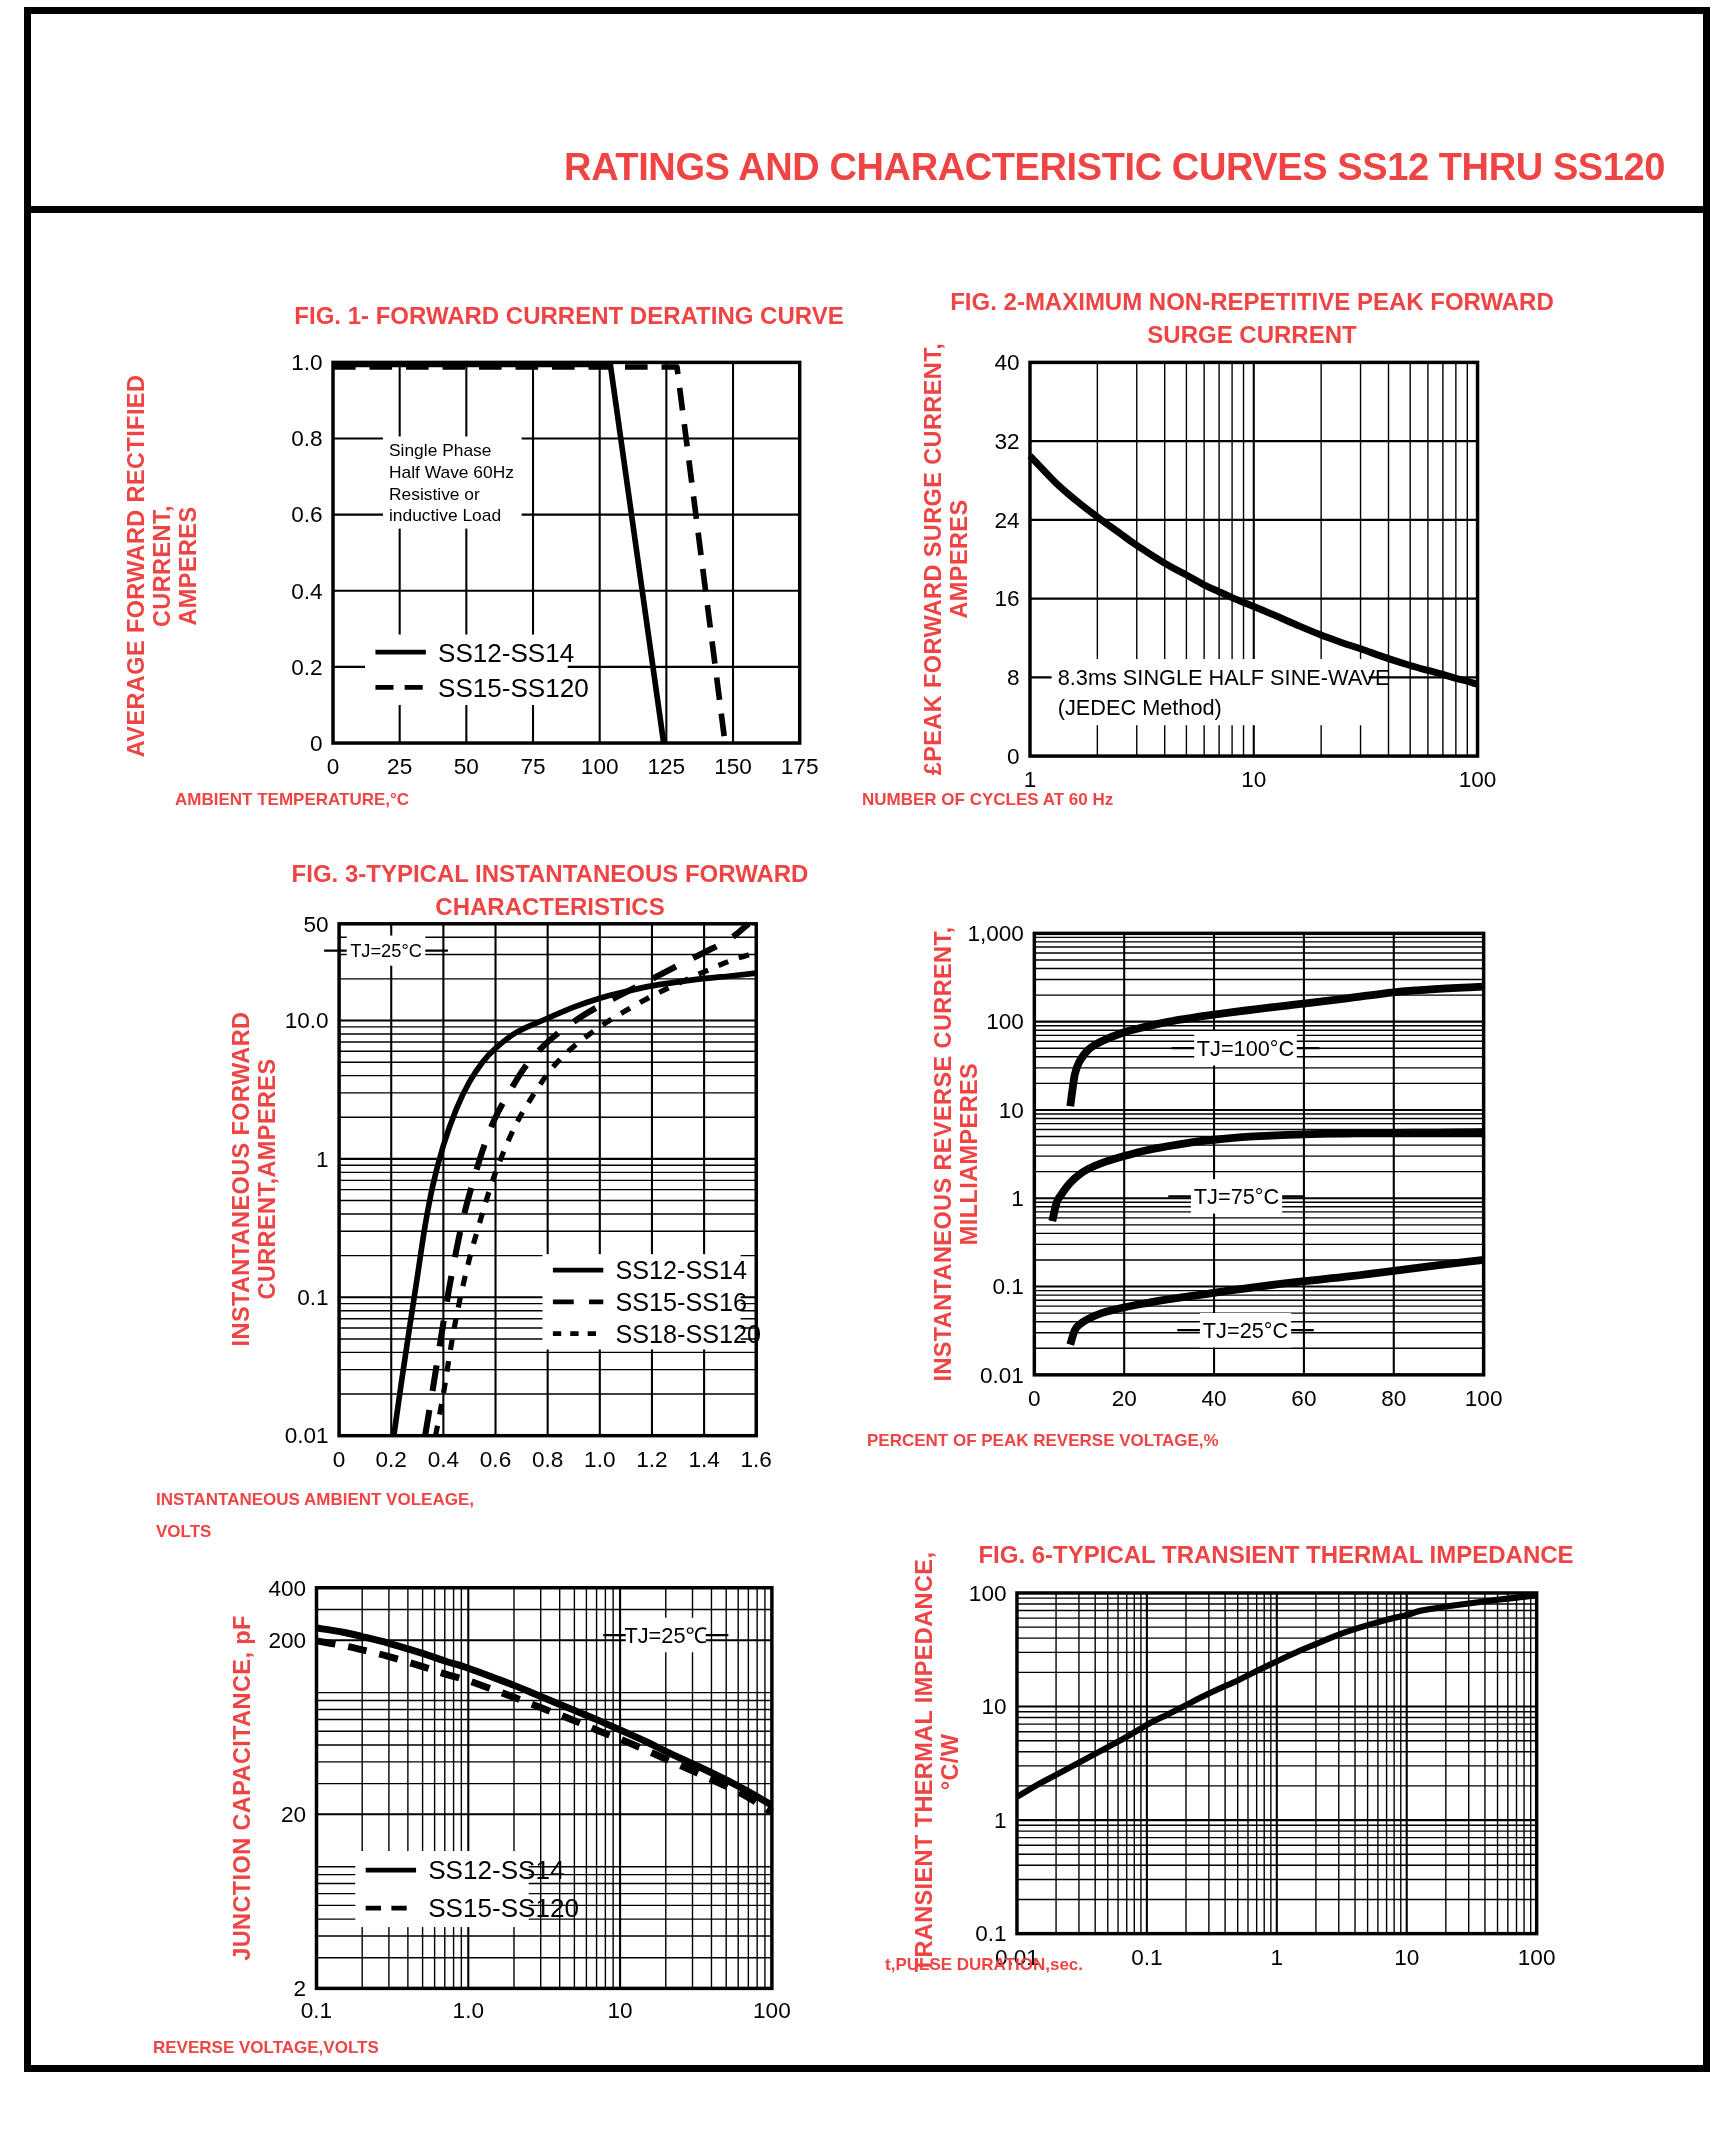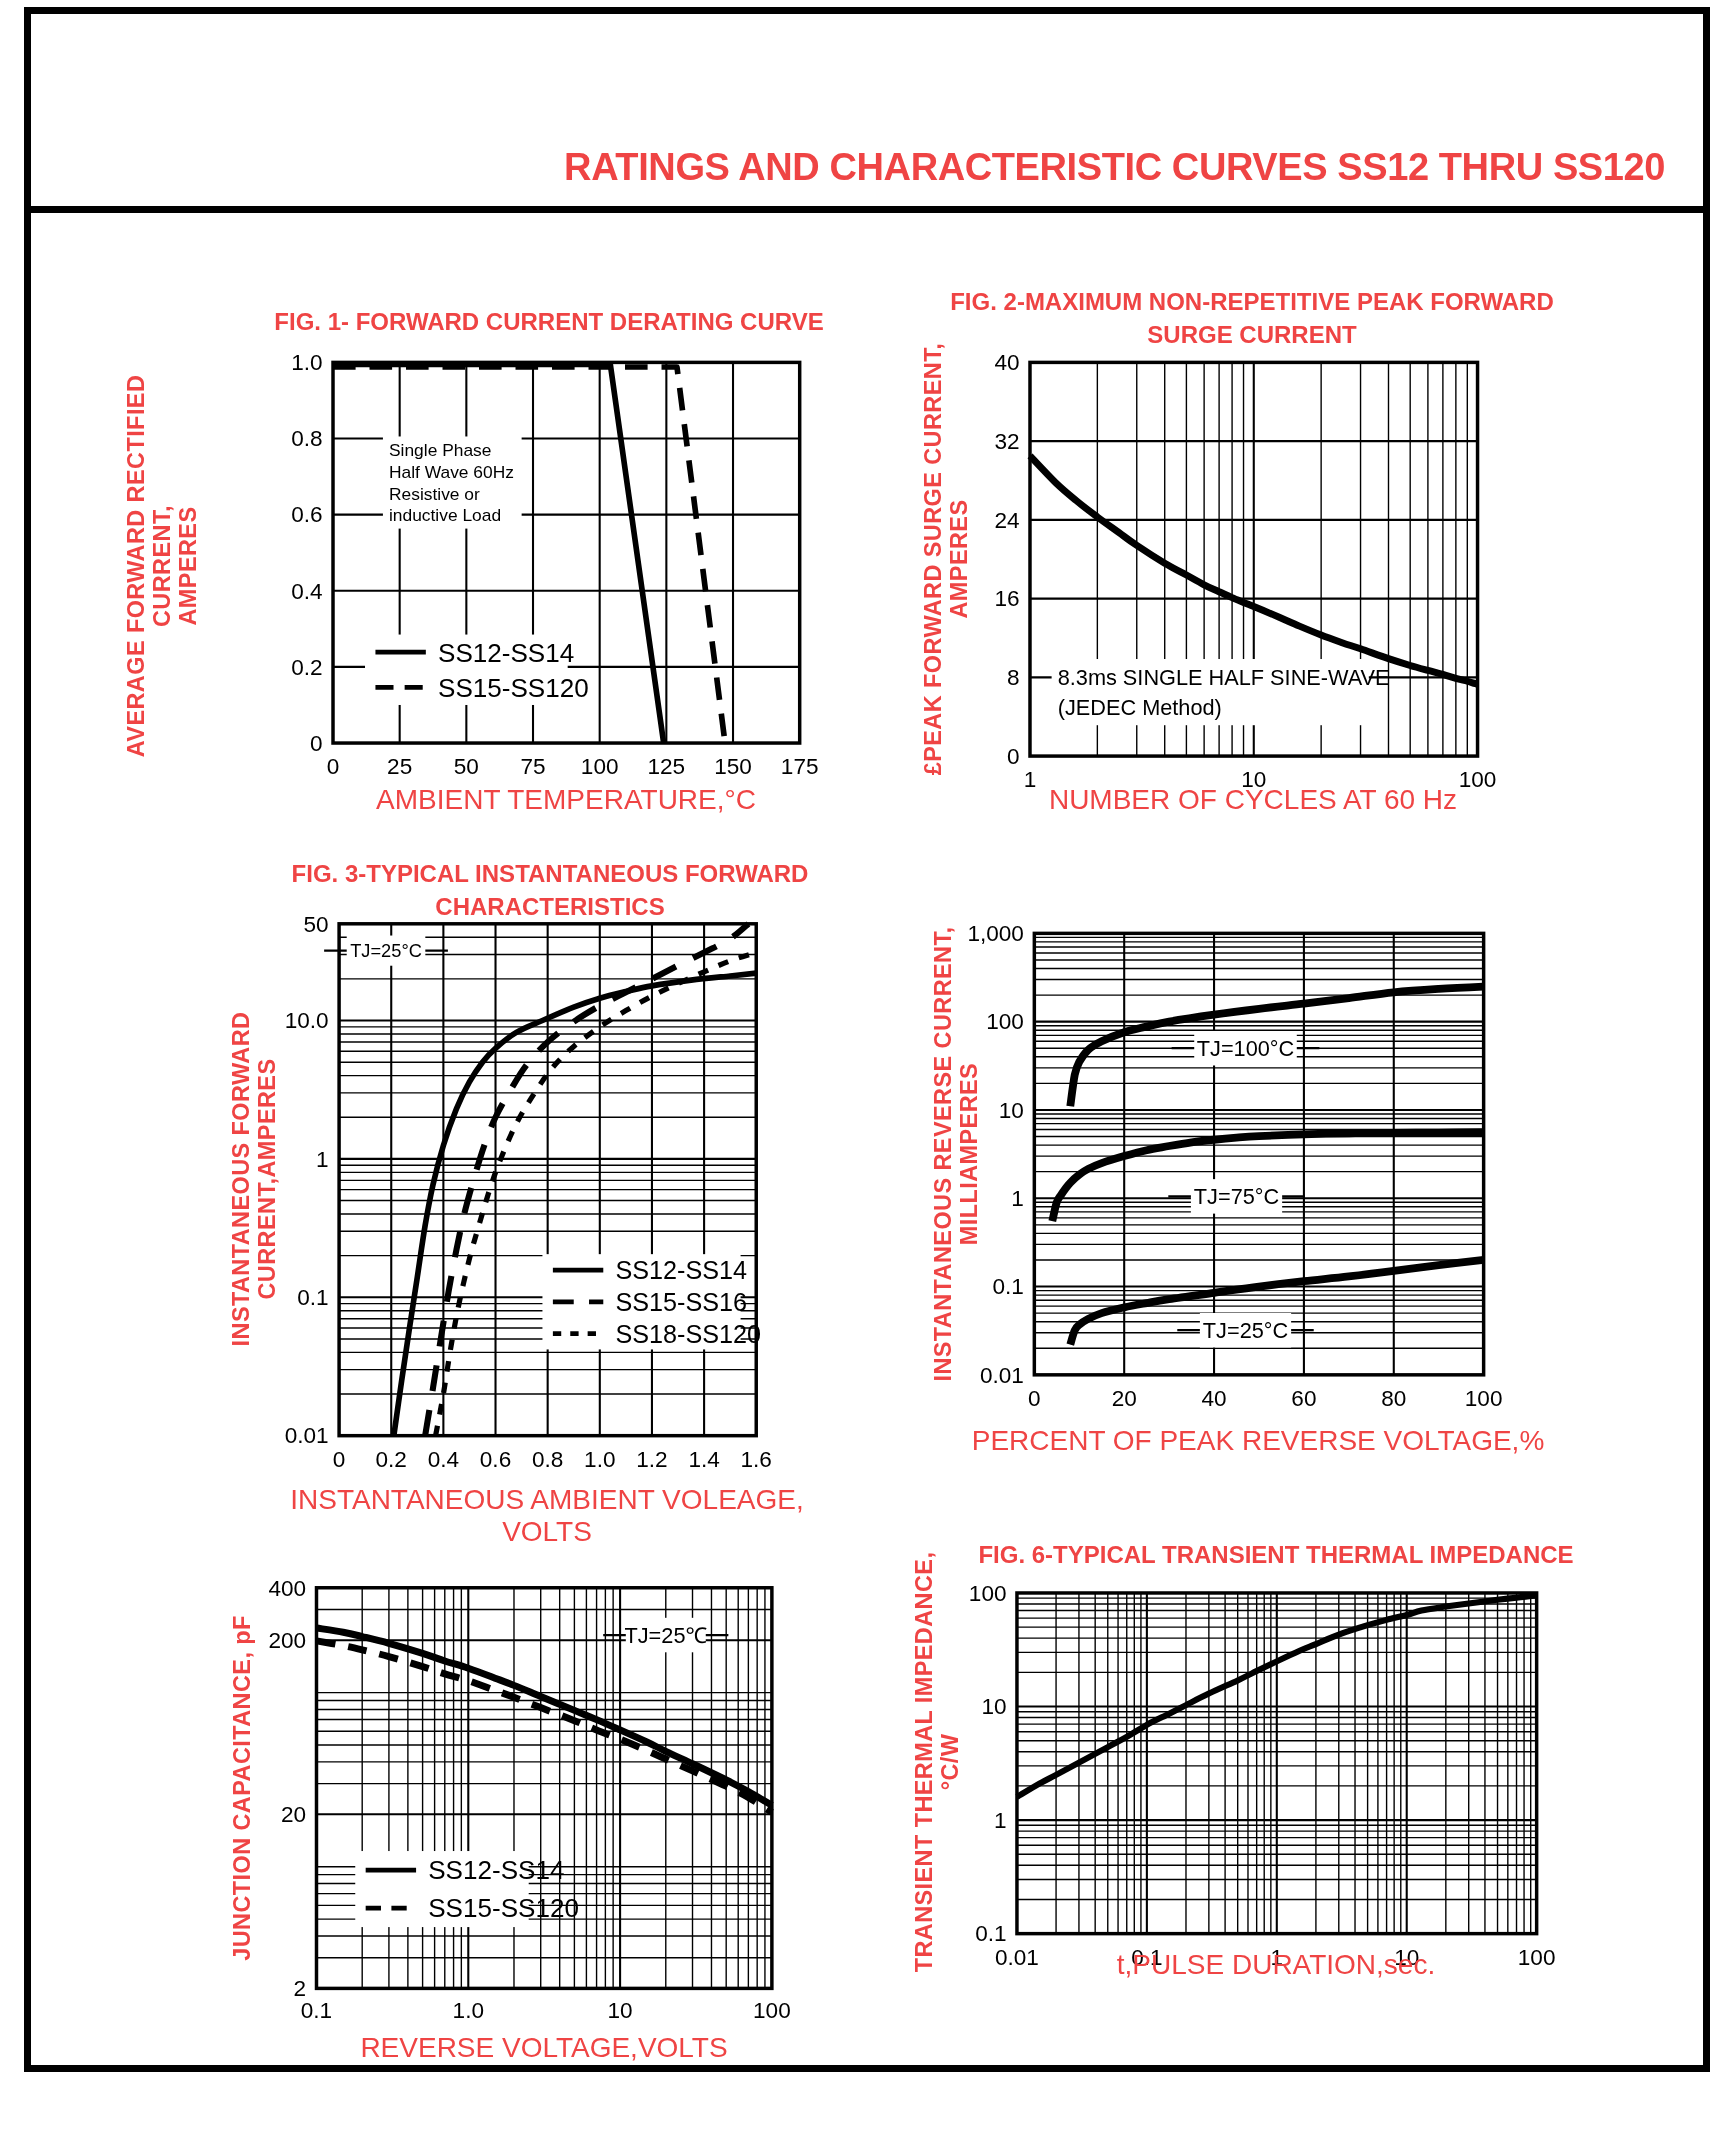--- a/index.html
+++ b/index.html
@@ -5,21 +5,21 @@
   html,body{margin:0;padding:0;background:#fff;}
   #page{position:relative;width:1728px;height:2137px;background:#ffffff;overflow:hidden;
         font-family:"Liberation Sans",sans-serif;color:#ef4444;}
   .frame{position:absolute;left:23.5px;top:7px;width:1686px;height:2065px;
          border:7px solid #000;box-sizing:border-box;}
   .page-title{position:absolute;top:146px;right:63px;font-size:38px;font-weight:bold;
               letter-spacing:-0.4px;white-space:nowrap;}
   .title-rule{position:absolute;left:23.5px;top:206px;width:1680px;height:7px;background:#000;}
   .ftitle{position:absolute;text-align:center;font-size:24px;font-weight:bold;line-height:33px;}
   .ftitle span{display:block;}
-  .xlab{position:absolute;text-align:center;font-size:28px;font-weight:normal;line-height:32px;}
+  .xlab{position:absolute;font-size:17px;font-weight:bold;line-height:32px;}
   .xlab span{display:block;}
   .ylab{position:absolute;text-align:center;font-size:23.5px;font-weight:bold;line-height:26px;
         letter-spacing:0.4px;transform:rotate(-90deg);}
   .ylab span{display:block;}
   #charts{position:absolute;left:0;top:0;}
 </style>
 </head>
 <body>
 
 <div id="page">
@@ -369,21 +369,21 @@
       <text x="1319.5" y="2261" text-anchor="middle" font-size="26" font-family="&quot;Liberation Sans&quot;,sans-serif" fill="#000">0.1</text>
       <text x="1469" y="2261" text-anchor="middle" font-size="26" font-family="&quot;Liberation Sans&quot;,sans-serif" fill="#000">1</text>
       <text x="1618.5" y="2261" text-anchor="middle" font-size="26" font-family="&quot;Liberation Sans&quot;,sans-serif" fill="#000">10</text>
       <text x="1768" y="2261" text-anchor="middle" font-size="26" font-family="&quot;Liberation Sans&quot;,sans-serif" fill="#000">100</text>
       <text x="1158" y="1842" text-anchor="end" font-size="26" font-family="&quot;Liberation Sans&quot;,sans-serif" fill="#000">100</text>
       <text x="1158" y="1972.6666666666667" text-anchor="end" font-size="26" font-family="&quot;Liberation Sans&quot;,sans-serif" fill="#000">10</text>
       <text x="1158" y="2103.3333333333335" text-anchor="end" font-size="26" font-family="&quot;Liberation Sans&quot;,sans-serif" fill="#000">1</text>
       <text x="1158" y="2234" text-anchor="end" font-size="26" font-family="&quot;Liberation Sans&quot;,sans-serif" fill="#000">0.1</text>
     </svg>
 
-  <div class="ftitle" style="left:132px;top:299px;width:834px;margin-top:6px;">
+  <div class="ftitle" style="left:152px;top:299px;width:834px;">
     <span>FIG. 1- FORWARD CURRENT DERATING CURVE</span>
   </div>
   <div class="ylab" style="left:-94px;top:527px;width:511px;">
     <span>AVERAGE FORWARD RECTIFIED CURRENT,</span>
     <span>AMPERES</span>
   </div>
   <div class="xlab" style="left:175px;top:784px;width:782px;">
     <span>AMBIENT TEMPERATURE,°C</span>
   </div>
 

